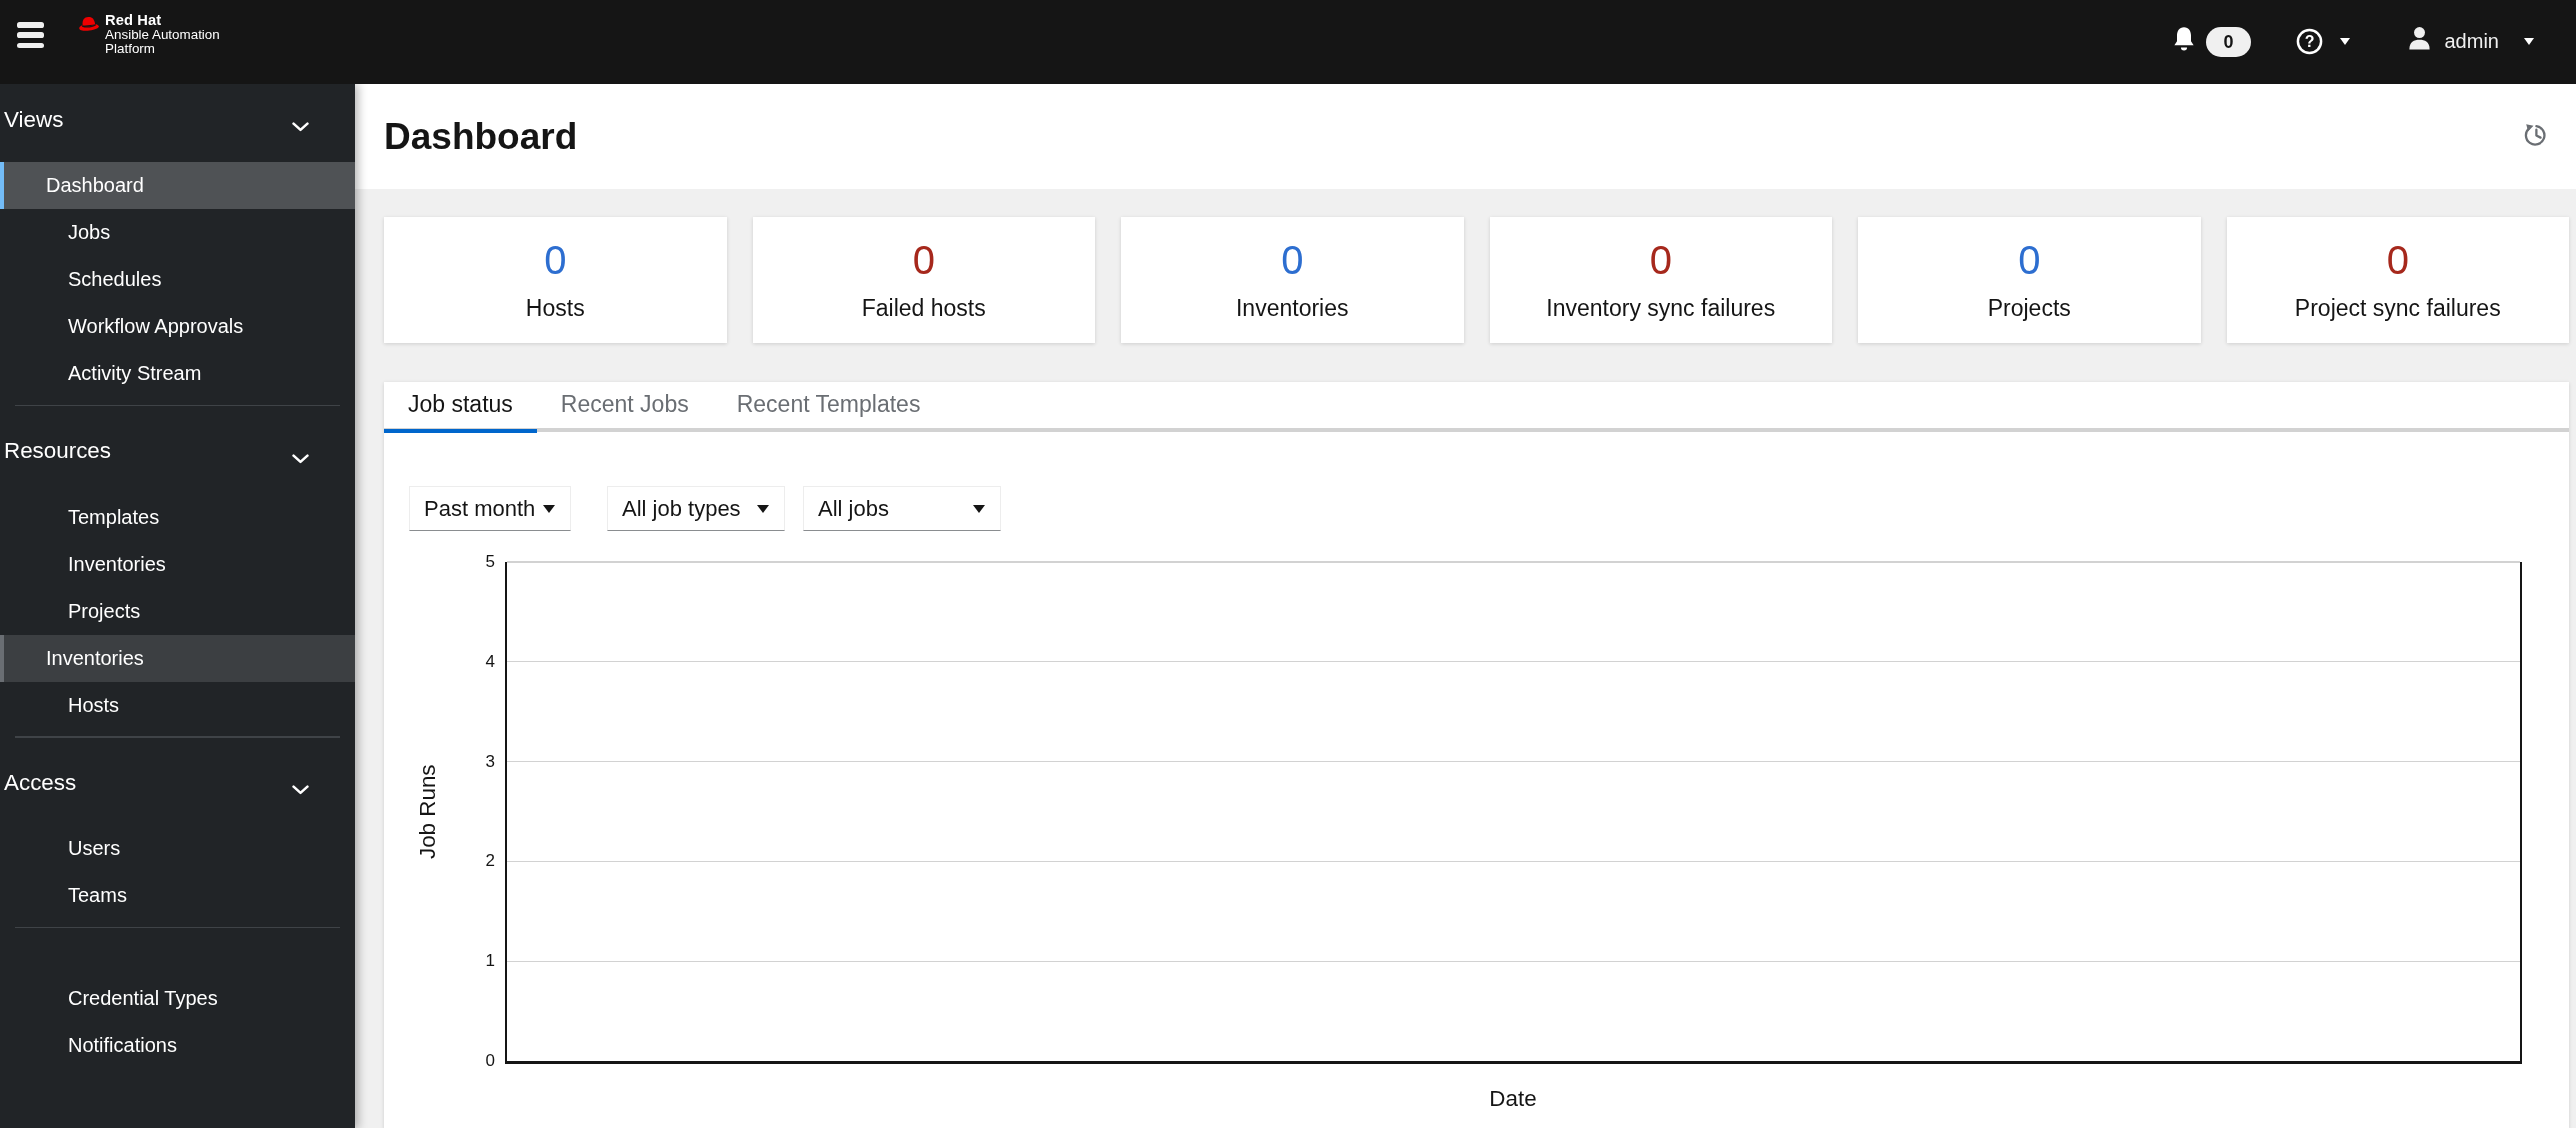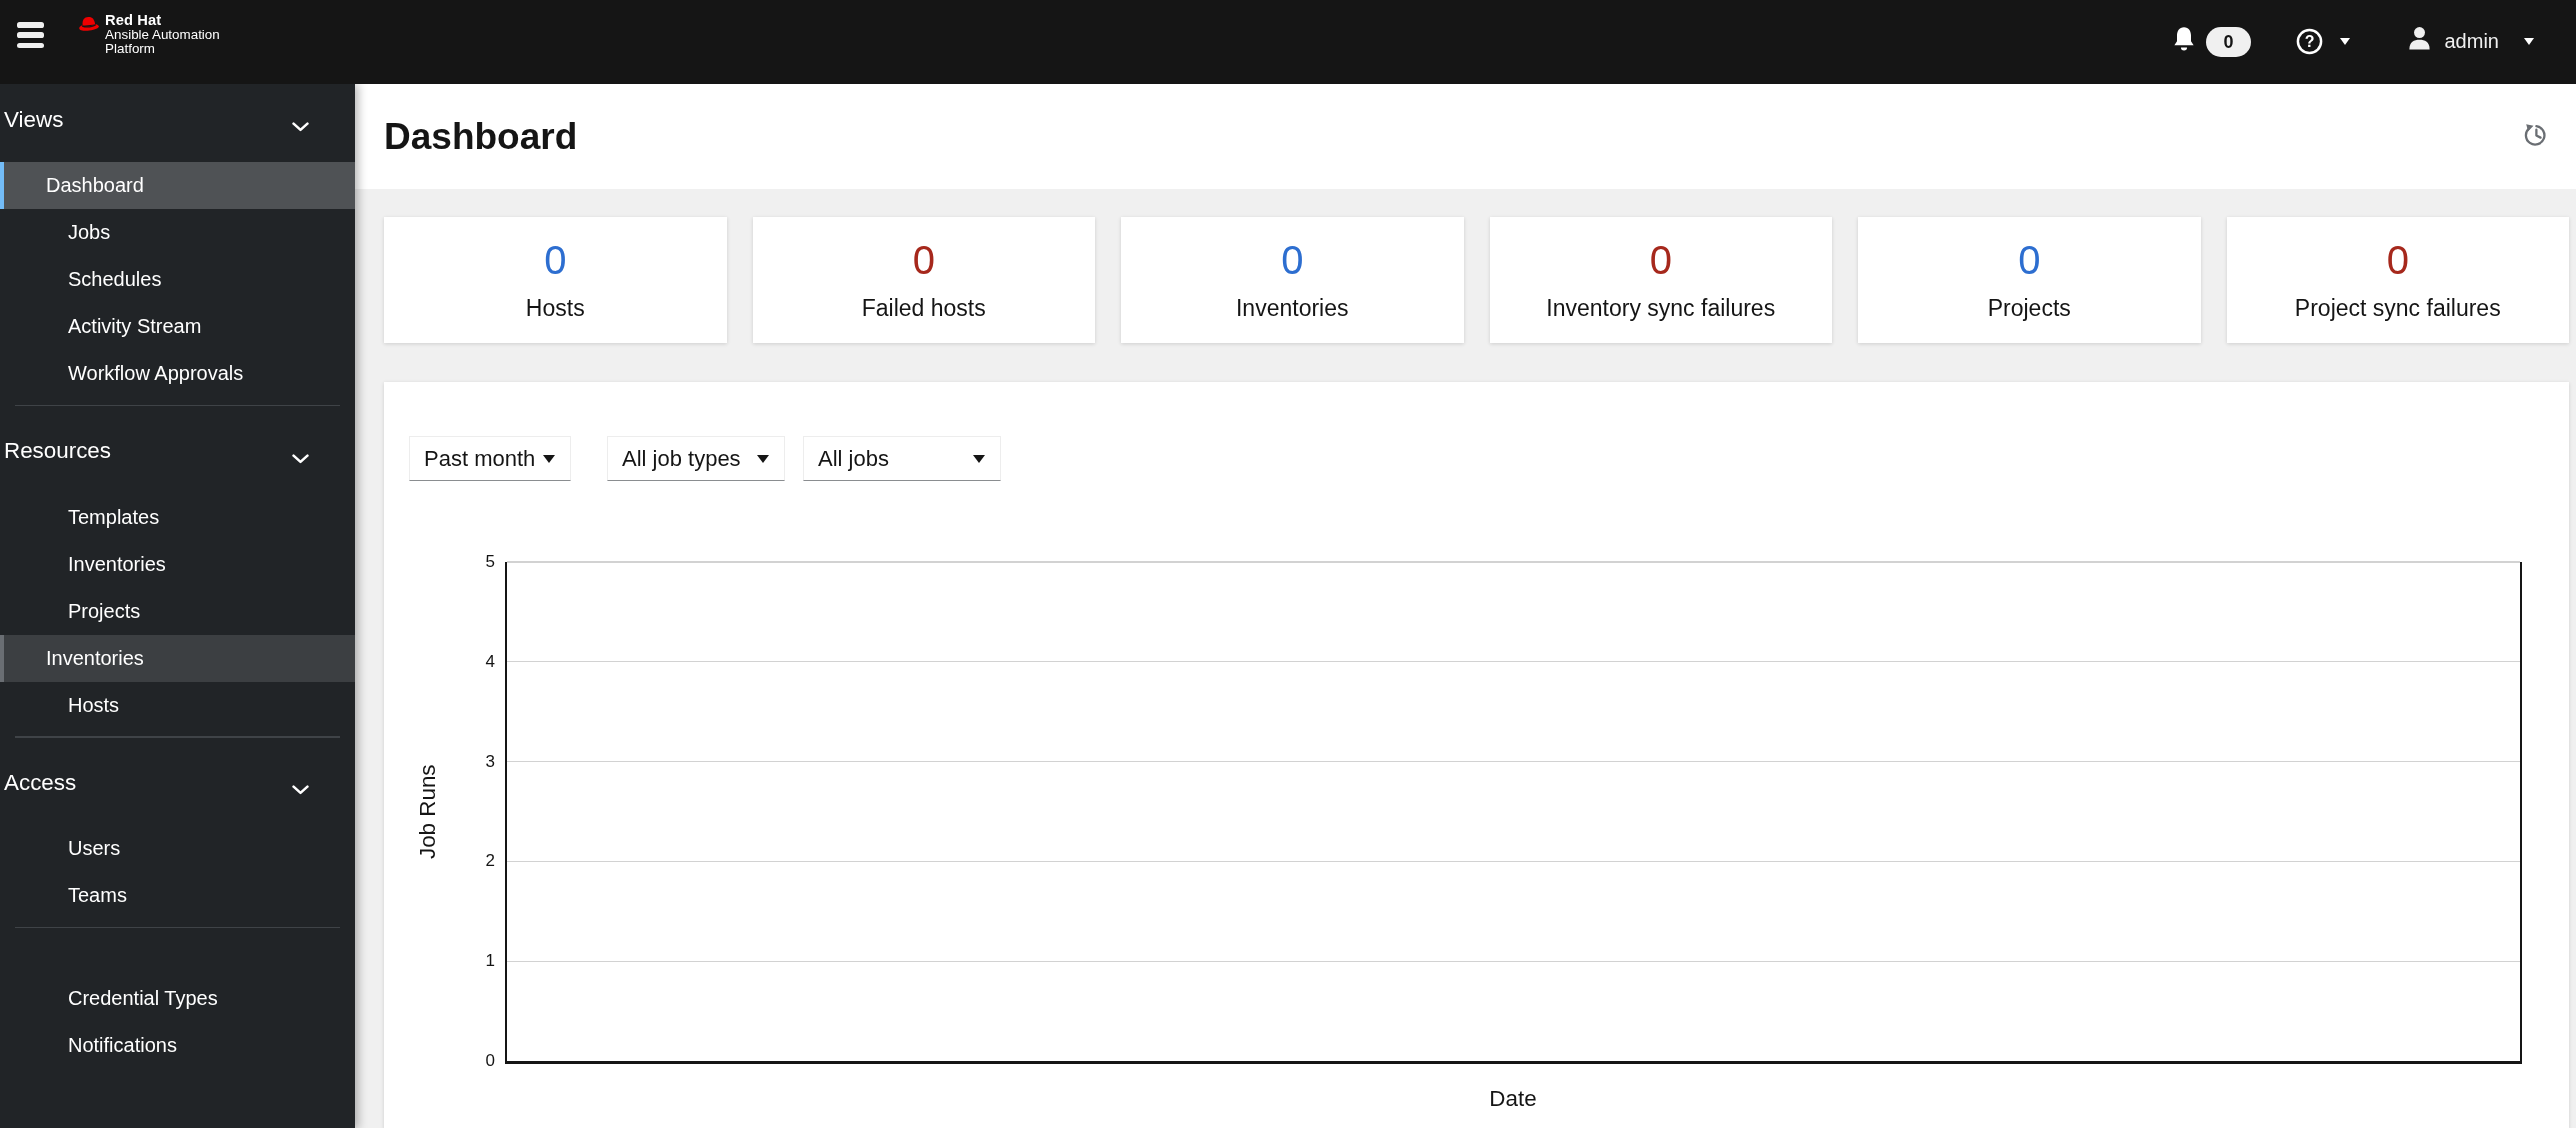--- a/index.html
+++ b/index.html
@@ -132,22 +132,22 @@
       <div class="nav-head">
         <span class="nav-head-label">Views</span>
         <span class="nav-chevron"><svg width="17" height="10.2" viewBox="0 0 27 16">
             <polyline points="2.5,2.5 13.5,12.5 24.5,2.5" fill="none" stroke="#fff" stroke-width="4" stroke-linecap="round" stroke-linejoin="round"></polyline>
           </svg></span>
       </div>
       <div class="nav-list">
         <div class="nav-item selected">Dashboard</div>
         <div class="nav-item">Jobs</div>
         <div class="nav-item">Schedules</div>
+        <div class="nav-item">Workflow Approvals</div>
         <div class="nav-item">Activity Stream</div>
-        <div class="nav-item">Workflow Approvals</div>
       </div>
     </div>
     <div class="nav-divider"></div>
     <div class="nav-section">
       <div class="nav-head">
         <span class="nav-head-label">Resources</span>
         <span class="nav-chevron"><svg width="17" height="10.2" viewBox="0 0 27 16">
             <polyline points="2.5,2.5 13.5,12.5 24.5,2.5" fill="none" stroke="#fff" stroke-width="4" stroke-linecap="round" stroke-linejoin="round"></polyline>
           </svg></span>
       </div>
@@ -216,20 +216,25 @@
       <div class="stat-value" style="color: rgb(45, 110, 208);">0</div>
       <div class="stat-label">Projects</div>
     </div>
     <div class="stat-card">
       <div class="stat-value" style="color: rgb(166, 40, 28);">0</div>
       <div class="stat-label">Project sync failures</div>
     </div>
   </div>
 
 <section class="panel">
+  <div class="tabs" id="tabs">
+      <div class="tab active">Job status</div>
+      <div class="tab">Recent Jobs</div>
+      <div class="tab">Recent Templates</div>
+    </div>
   <div class="filters" id="filters">
       <div class="pf-select">
         <span>Past month</span>
         <span class="dd-caret"></span>
       </div>
       <div class="pf-select">
         <span>All job types</span>
         <span class="dd-caret"></span>
       </div>
       <div class="pf-select">

